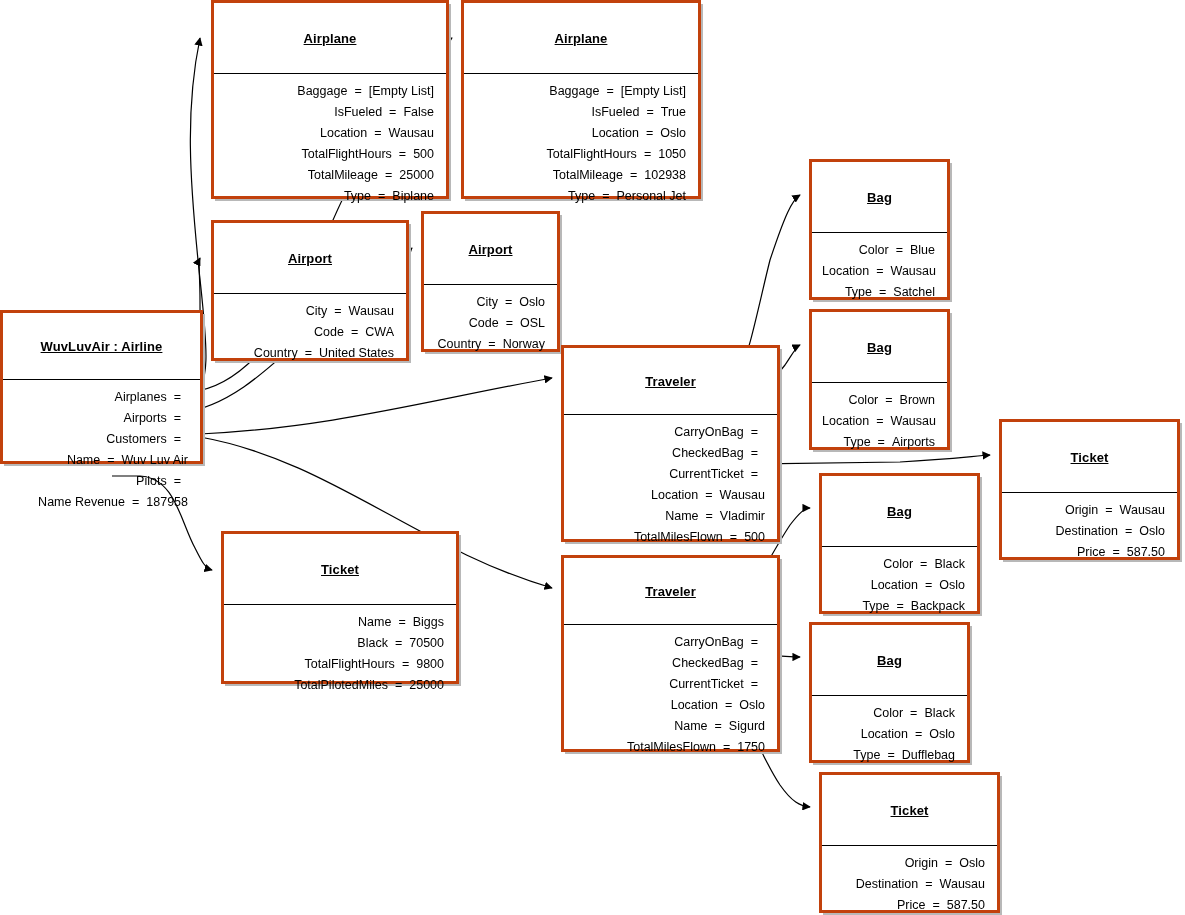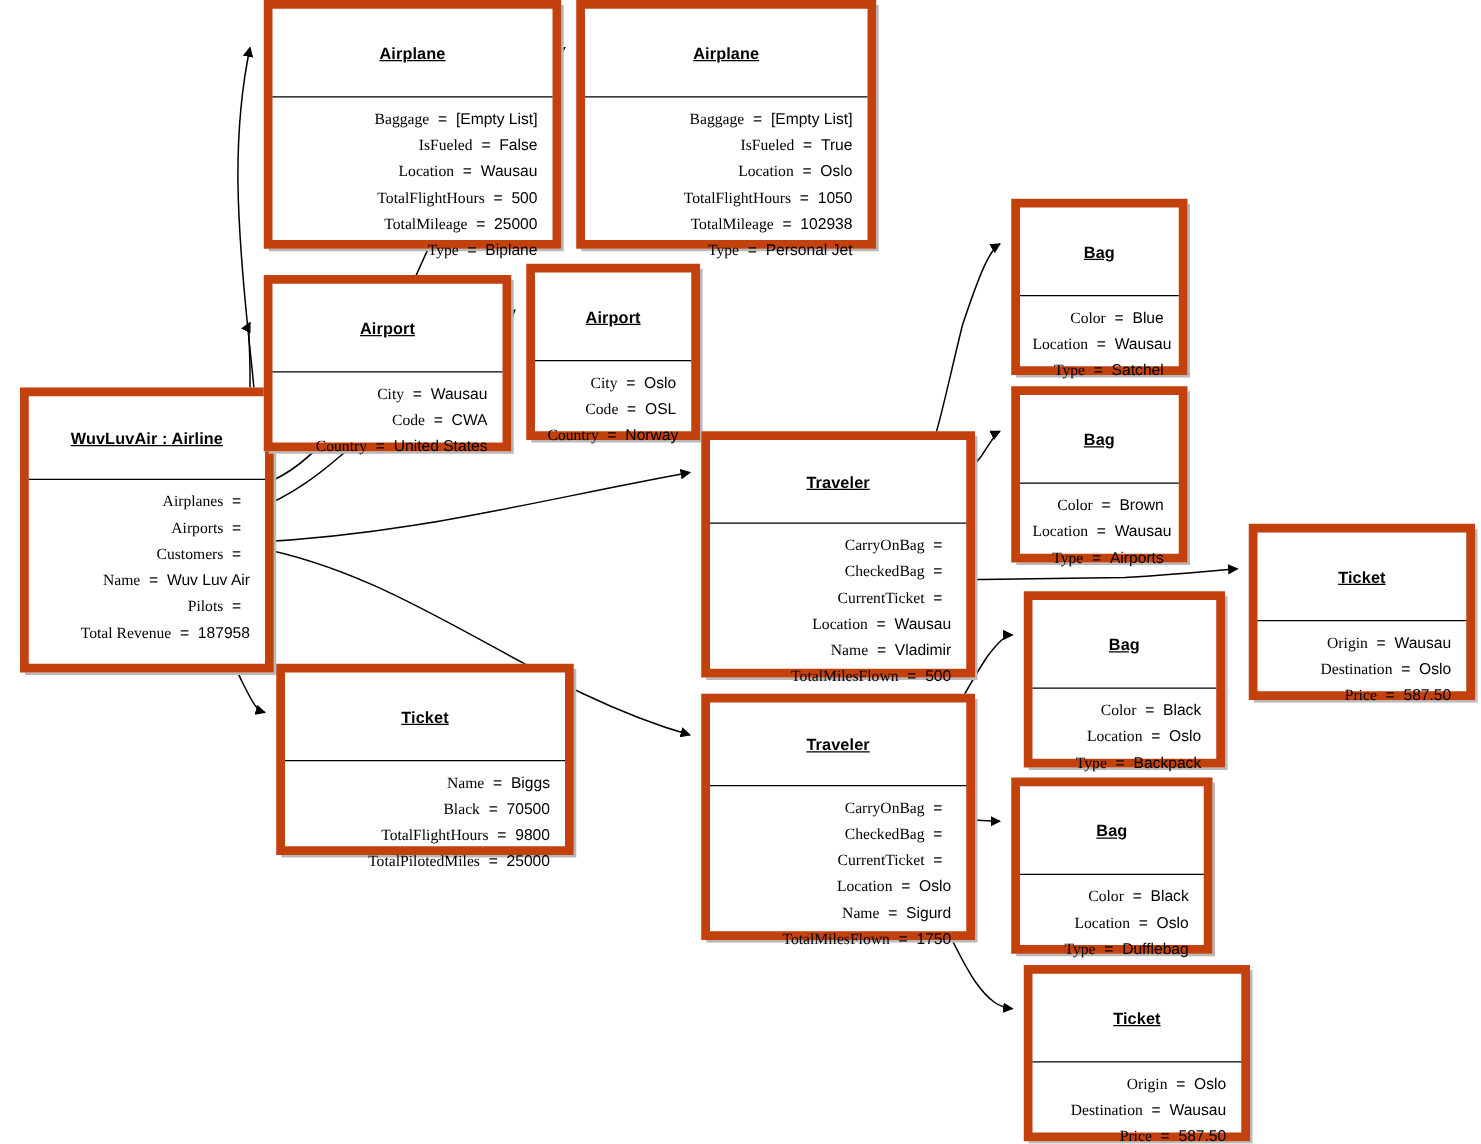--- a/index.html
+++ b/index.html
@@ -19,21 +19,21 @@
     position:absolute;
     left:0; top:0;
     width:1185px; height:915px;
     pointer-events:none;
     z-index:1;
   }
   .obj{
     position:absolute;
     box-sizing:border-box;
     background:#ffffff;
-    border:7px solid #c2410c;
+    border:3px solid #c2410c;
     box-shadow:3px 3px 0 -1px #b8b8b8;
     z-index:2;
   }
   .obj-title{
     display:flex;
     align-items:center;
     justify-content:center;
     box-sizing:border-box;
     width:100%;
     font-size:13px;
@@ -54,21 +54,21 @@
   }
   .field{
     display:flex;
     align-items:baseline;
     justify-content:flex-end;
     font-size:12.5px;
     line-height:21px;
     color:#000;
     white-space:nowrap;
   }
-  .f-key{ text-align:right;font-family:Liberation Serif, serif; }
+  .f-key{ text-align:right; }
   .f-eq{ padding:0 7px; }
   .f-val{ text-align:right; min-width:0; }
   
   .field.ref .f-val{ min-width:0; }
 </style>
 </head>
 <body>
 
 <div id="canvas">
 
@@ -89,21 +89,21 @@
         <path d="M676,422 L700,422 C740,412 750,340 770,260 C785,215 792,200 800,195" fill="none" stroke="#000000" stroke-width="1.2" marker-end="url(#arrow)"></path>
         <path d="M676,443 L700,443 C740,438 760,395 785,365 C793,353 796,347 800,345" fill="none" stroke="#000000" stroke-width="1.2" marker-end="url(#arrow)"></path>
         <path d="M680,465 L900,462 C950,459 975,456 990,455" fill="none" stroke="#000000" stroke-width="1.2" marker-end="url(#arrow)"></path>
         <path d="M676,632 L700,632 C740,628 760,570 790,525 C800,512 805,508 810,508" fill="none" stroke="#000000" stroke-width="1.2" marker-end="url(#arrow)"></path>
         <path d="M676,655 L760,655 C785,656 790,657 800,657" fill="none" stroke="#000000" stroke-width="1.2" marker-end="url(#arrow)"></path>
         <path d="M676,675 L700,675 C740,680 750,740 780,785 C792,802 800,806 810,807" fill="none" stroke="#000000" stroke-width="1.2" marker-end="url(#arrow)"></path>
       </g>
   </svg>
 
   <div id="nodes">
-      <div class="obj" style="left: 16px; top: 310px; width: 203px; height: 228px;">
+      <div class="obj" style="left: 0px; top: 310px; width: 203px; height: 154px;">
         <div class="obj-title" style="height: 66px;">WuvLuvAir : Airline</div>
         <div class="obj-sep"></div>
         <div class="obj-fields">
           <div class="field ref">
             <span class="f-key">Airplanes</span>
             <span class="f-eq">=</span>
             <span class="f-val"></span>
           </div>
           <div class="field ref">
             <span class="f-key">Airports</span>
@@ -119,21 +119,21 @@
             <span class="f-key">Name</span>
             <span class="f-eq">=</span>
             <span class="f-val">Wuv Luv Air</span>
           </div>
           <div class="field ref">
             <span class="f-key">Pilots</span>
             <span class="f-eq">=</span>
             <span class="f-val"></span>
           </div>
           <div class="field">
-            <span class="f-key">Total Revenue</span>
+            <span class="f-key">Name Revenue</span>
             <span class="f-eq">=</span>
             <span class="f-val">187958</span>
           </div>
         </div>
       </div>
       <div class="obj" style="left: 211px; top: 0px; width: 238px; height: 199px;">
         <div class="obj-title" style="height: 70px;">Airplane</div>
         <div class="obj-sep"></div>
         <div class="obj-fields">
           <div class="field">

